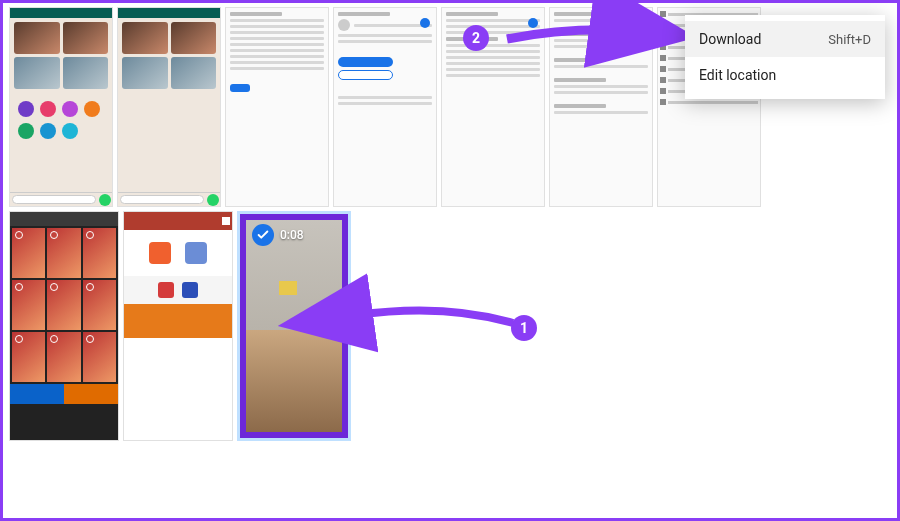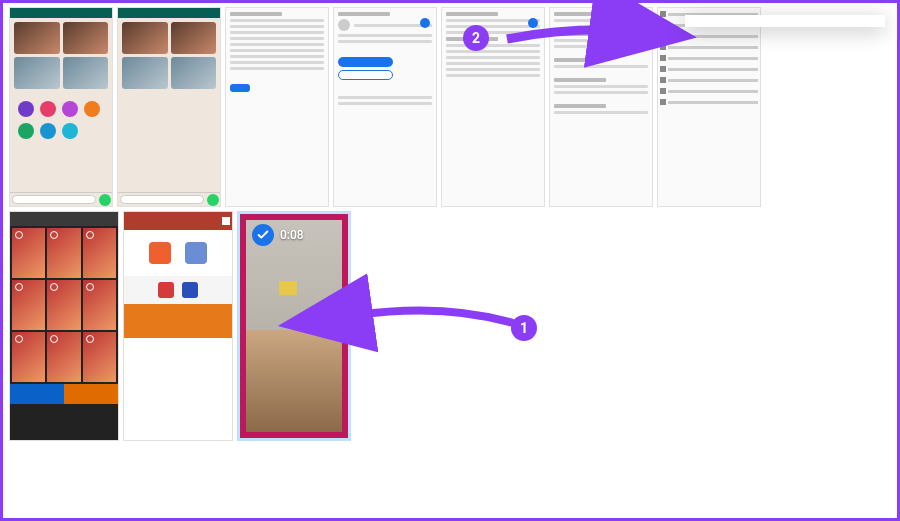--- a/index.html
+++ b/index.html
@@ -65,21 +65,21 @@
   .rec { background:#fff; }
   .rec .top { height:18px; background:#b03c2e; display:flex; align-items:center; justify-content:flex-end; padding:2px; }
   .rec .top .w { width:8px;height:8px;background:#fff; }
   .rec .mid { display:flex; justify-content:center; gap:14px; padding:12px 0; }
   .rec .ic2 { width:22px;height:22px;border-radius:4px; }
   .rec .add { background:#f5f5f5; padding:6px; display:flex; justify-content:center; gap:8px;}
   .rec .add .a { width:16px;height:16px;border-radius:3px; }
   .rec .banner { margin-top:auto; height:34px; background:#e67a1a; }
 
   
-  .selwrap { border:3px solid #bfe0ff; background:#be185d; position:relative;text-align:right; }
+  .selwrap { border:3px solid #bfe0ff; background:#6d28d9; position:relative;text-align:right; }
   .selwrap .scene {
     position:absolute; inset:6px;
     display:flex; flex-direction:column;
   }
   .scene .sofa { flex:1; background:linear-gradient(#c7c3bc,#b8b3aa); position:relative; }
   .scene .sofa .cush { position:absolute; left:34%; top:55%; width:18px;height:14px; background:#e8c84c; }
   .scene .floor { flex:0 0 48%; background:linear-gradient(#caa780,#8c6a4a); }
   .selwrap .check {
     position:absolute; left:12px; top:10px;
     width:22px;height:22px;border-radius:50%; background:#1a73e8;
@@ -362,13 +362,21 @@
     <defs>
         <marker id="ah2" markerWidth="12" markerHeight="12" refX="10" refY="5" orient="auto">
       <path d="M0,0 L12,5 L0,10 z" fill="#8a3df5"></path>
         </marker>
       </defs>
     <path d="M8,24 Q90,8 180,20" stroke="#8a3df5" stroke-width="9" fill="none" marker-end="url(#ah2)"></path>
   </svg>
 </div>
 
 <div class="menu">
+  <div class="item hl">
+    <span class="lbl">Download</span>
+    <span class="sc">Shift+D</span>
+  </div>
+  <div class="item">
+    <span class="lbl">Edit location</span>
+    <span class="sc"></span>
+  </div>
 </div>
 
 </body></html>

